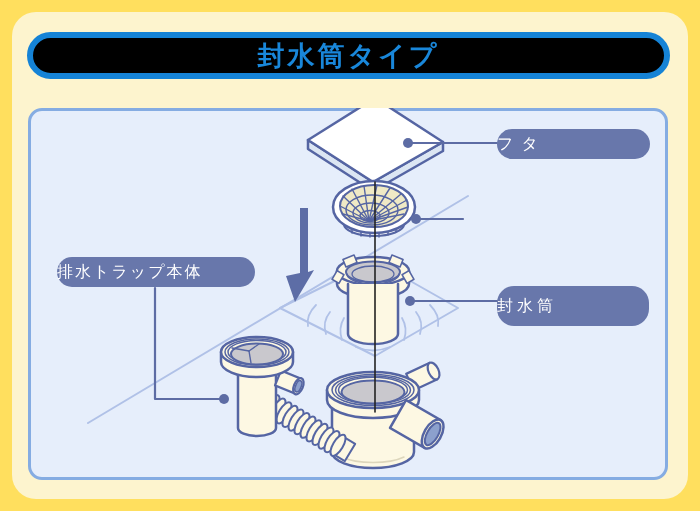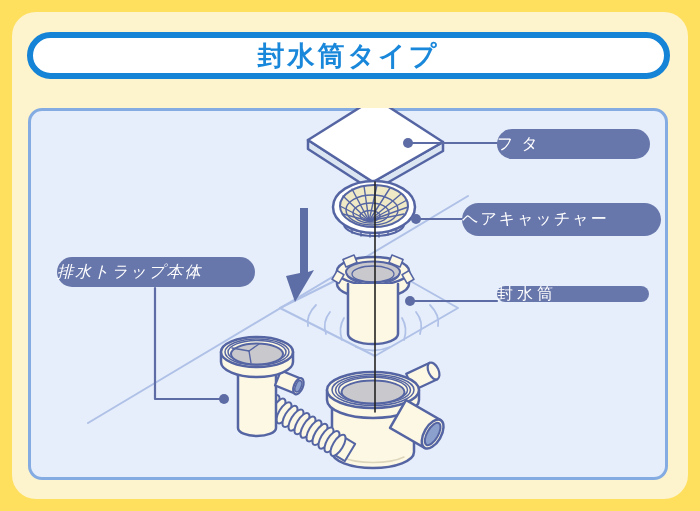--- a/index.html
+++ b/index.html
@@ -1,27 +1,27 @@
 <!DOCTYPE html>
 <html><head>
 <meta charset="utf-8">
 <style>
   html,body{margin:0;padding:0;}
   body{font-family:"Liberation Sans",sans-serif;}
   #app{position:relative;width:700px;height:511px;background:#FFDF5E;overflow:hidden;}
   .inner-panel{position:absolute;left:12px;top:12px;width:676px;height:487px;background:#FDF4CE;border-radius:24px;}
-  .title-pill{position:absolute;left:27px;top:32px;width:643px;height:47px;box-sizing:border-box;background:#ffffff;border:6px solid #1583D6;border-radius:27px;display:flex;align-items:center;justify-content:center;}
+  .title-pill{position:absolute;left:27px;top:32px;width:643px;height:47px;box-sizing:border-box;background:#000000;border:6px solid #1583D6;border-radius:27px;display:flex;align-items:center;justify-content:center;}
   .title-pill span{color:#1987DA;font-size:27px;font-weight:bold;letter-spacing:3px;}
   .diagram-panel{position:absolute;left:28px;top:108px;width:640px;height:372px;box-sizing:border-box;background:#E6EEFB;border:3px solid #85ACE2;border-radius:14px;}
   .diagram-svg{position:absolute;left:28px;top:108px;width:640px;height:372px;}
   .pill{position:absolute;background:#6877AB;color:#FFFFFF;display:flex;align-items:center;font-size:16px;letter-spacing:2px;border-radius:17px;white-space:nowrap;}
   .pill-lid{left:497px;top:129px;width:153px;height:30px;letter-spacing:8px;}
   .pill-hair{left:462px;top:203px;width:199px;height:33px;}
-  .pill-cyl{left:497px;top:286px;width:152px;height:16px;letter-spacing:4px;}
-  .pill-trap{left:57px;top:257px;width:198px;height:30px;font-style:italic;}
+  .pill-cyl{left:497px;top:286px;width:152px;height:40px;letter-spacing:4px;}
+  .pill-trap{left:57px;top:257px;width:198px;height:30px;}
 </style>
 </head>
 <body>
 
 <div id="app">
 
   <div class="inner-panel"></div>
 
   <div class="title-pill">
     <span>封水筒タイプ</span>
@@ -175,23 +175,20 @@
           <circle cx="410" cy="301" r="5"></circle>
           <circle cx="224" cy="399" r="5"></circle>
         </g>
       </g>
     </g>
   </svg>
 
   <div class="pill pill-lid">
     <span>フタ</span>
   </div>
-  <div class="pill pill-hair">
-    <span>ヘアキャッチャー</span>
-  </div>
   <div class="pill pill-cyl">
     <span>封水筒</span>
   </div>
   <div class="pill pill-trap">
     <span>排水トラップ本体</span>
   </div>
 
 </div>
 
 </body></html>

